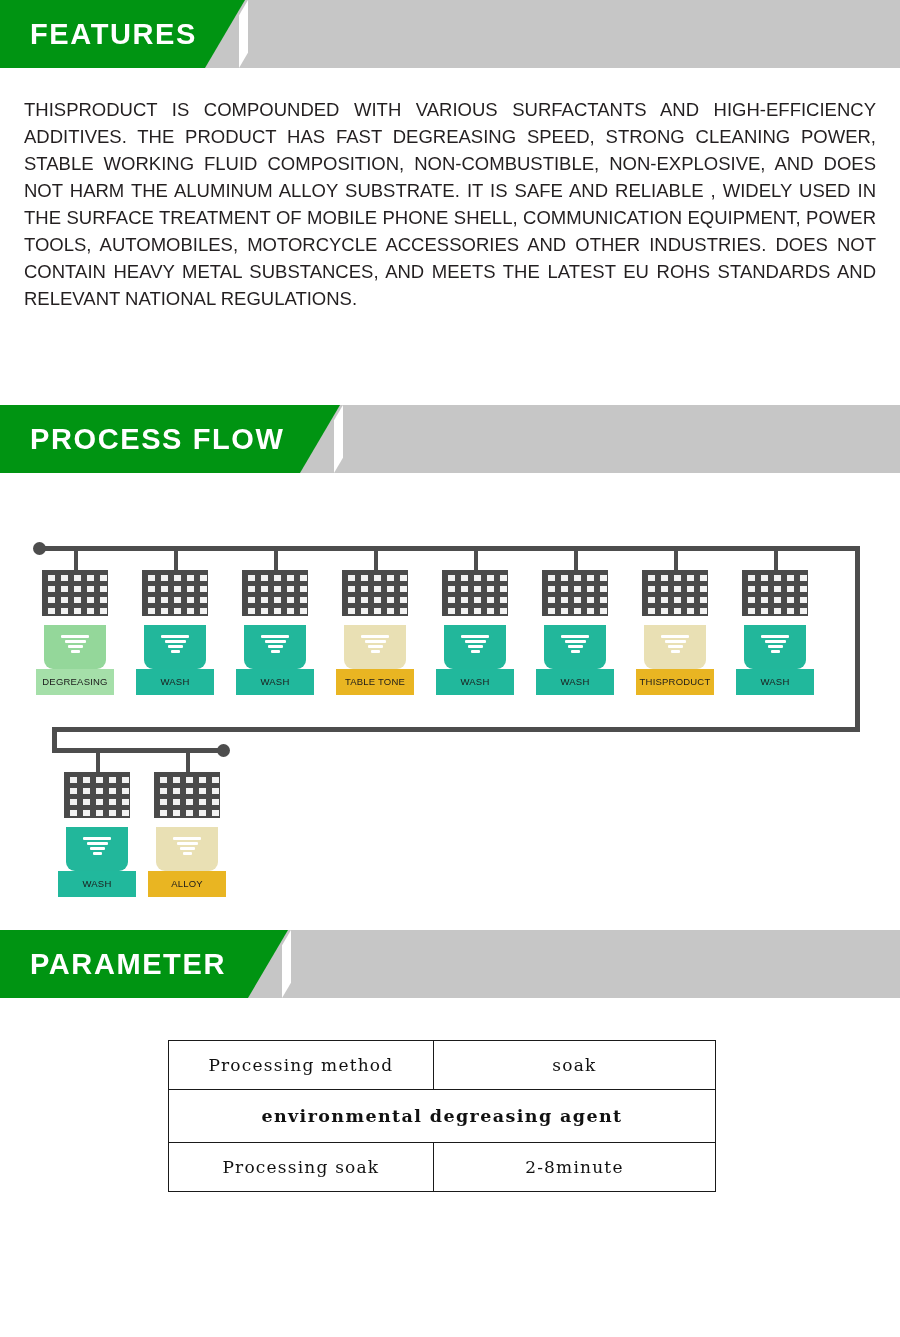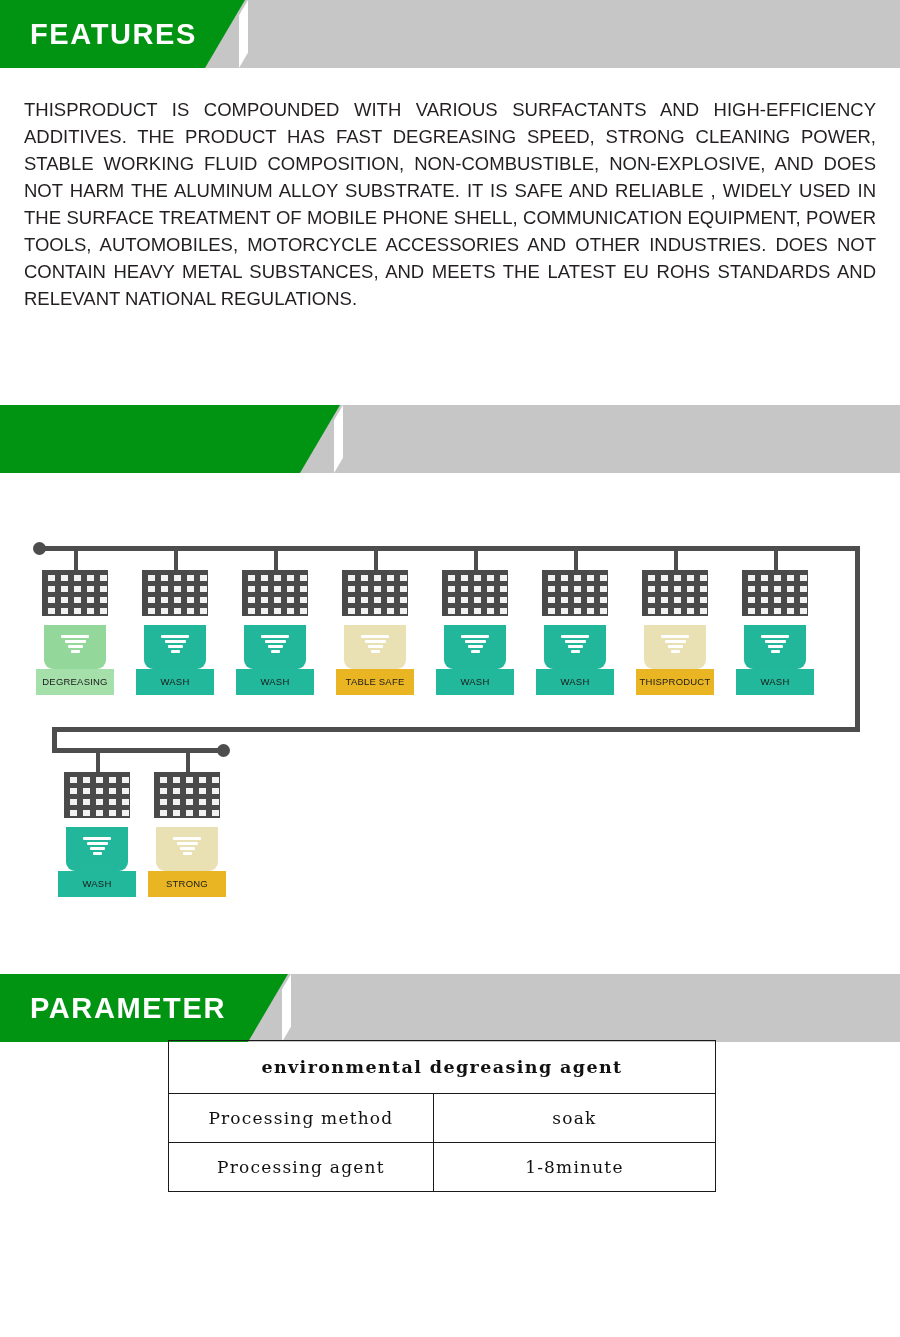--- a/index.html
+++ b/index.html
@@ -34,21 +34,21 @@
   }
 
   #band-features{top:0;}
   #band-features .green{width:245px;}
   #band-features .notch{left:239px;}
 
   #band-process{top:405px;}
   #band-process .green{width:340px;}
   #band-process .notch{left:334px;}
 
-  #band-parameter{top:930px;margin-top:44px;}
+  #band-parameter{top:930px;}
   #band-parameter .green{width:288px;}
   #band-parameter .notch{left:282px;}
 
   
   #features-body{
     position:absolute;left:24px;top:96px;width:852px;
     font-size:18.5px;line-height:27px;color:#231f20;
     text-align:justify;
     font-family:"Liberation Sans", sans-serif;
   }
@@ -119,20 +119,21 @@
   <div class="notch"></div>
   <div class="btitle">FEATURES</div>
 </div>
 
 <div id="features-body">THISPRODUCT IS COMPOUNDED WITH VARIOUS SURFACTANTS AND HIGH-EFFICIENCY ADDITIVES. THE PRODUCT HAS FAST DEGREASING SPEED, STRONG CLEANING POWER, STABLE WORKING FLUID COMPOSITION, NON-COMBUSTIBLE, NON-EXPLOSIVE, AND DOES NOT HARM THE ALUMINUM ALLOY SUBSTRATE. IT IS SAFE AND RELIABLE , WIDELY USED IN THE SURFACE TREATMENT OF MOBILE PHONE SHELL, COMMUNICATION EQUIPMENT, POWER TOOLS, AUTOMOBILES, MOTORCYCLE ACCESSORIES AND OTHER INDUSTRIES. DOES NOT CONTAIN HEAVY METAL SUBSTANCES, AND MEETS THE LATEST EU ROHS STANDARDS AND RELEVANT NATIONAL REGULATIONS.</div>
 
 <div class="band" id="band-process">
   <div class="gray"></div>
   <div class="green"></div>
   <div class="notch"></div>
+  <div class="btitle">PROCESS FLOW</div>
 </div>
 
 <div id="flow">
 
   <div class="rail" style="left:40px;top:66px;width:820px;height:5px;"></div>
   <div class="rail-dot" style="left:33px;top:62px;"></div>
 
   <div class="rail" style="left:855px;top:66px;width:5px;height:186px;"></div>
 
   <div class="rail" style="left:52px;top:247px;width:808px;height:5px;"></div>
@@ -194,21 +195,21 @@
         <div class="tank" style="top: 131px;">
           <div class="liquid" style="background: rgb(233, 224, 180);">
             <div class="funnel">
               <i></i>
               <i></i>
               <i></i>
               <i></i>
             </div>
           </div>
         </div>
-        <div class="tag" style="top: 189px; background: rgb(233, 181, 34); color: rgb(27, 27, 27);">TABLE SAFE</div>
+        <div class="tag" style="top: 189px; background: rgb(233, 181, 34); color: rgb(27, 27, 27);">TABLE TONE</div>
       </div>
       <div class="station" style="left: 436px; top: 0px;">
         <div class="hanger" style="top: 66px; height: 30px;"></div>
         <div class="basket" style="top: 90px;"></div>
         <div class="tank" style="top: 131px;">
           <div class="liquid" style="background: rgb(34, 183, 155);">
             <div class="funnel">
               <i></i>
               <i></i>
               <i></i>
@@ -287,39 +288,39 @@
         <div class="tank" style="top: 333px;">
           <div class="liquid" style="background: rgb(233, 224, 180);">
             <div class="funnel">
               <i></i>
               <i></i>
               <i></i>
               <i></i>
             </div>
           </div>
         </div>
-        <div class="tag" style="top: 391px; background: rgb(233, 181, 34); color: rgb(27, 27, 27);">STRONG</div>
+        <div class="tag" style="top: 391px; background: rgb(233, 181, 34); color: rgb(27, 27, 27);">ALLOY</div>
       </div>
     </div>
 </div>
 
 <div class="band" id="band-parameter">
   <div class="gray"></div>
   <div class="green"></div>
   <div class="notch"></div>
   <div class="btitle">PARAMETER</div>
 </div>
 
 <table id="param-table">
   <tbody>
     <tr>
-      <td class="head" colspan="2">environmental degreasing agent</td>
-    </tr>
-  <tr>
         <td class="k">Processing method</td>
         <td class="v">soak</td>
       </tr>
+  <tr>
+      <td class="head" colspan="2">environmental degreasing agent</td>
+    </tr>
       <tr>
-        <td class="k">Processing agent</td>
-        <td class="v">1-8minute</td>
+        <td class="k">Processing soak</td>
+        <td class="v">2-8minute</td>
       </tr>
     </tbody>
 </table>
 
 </body></html>

